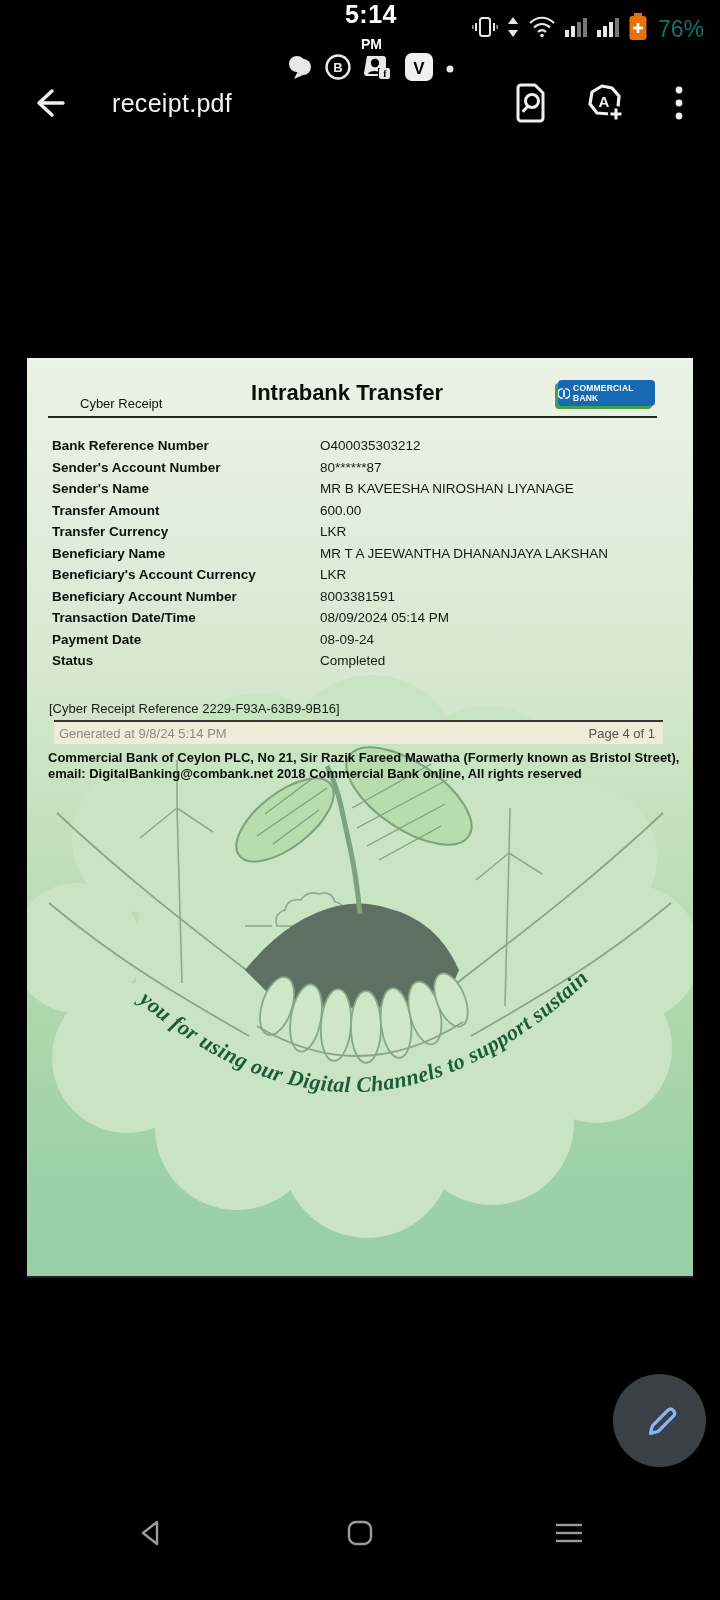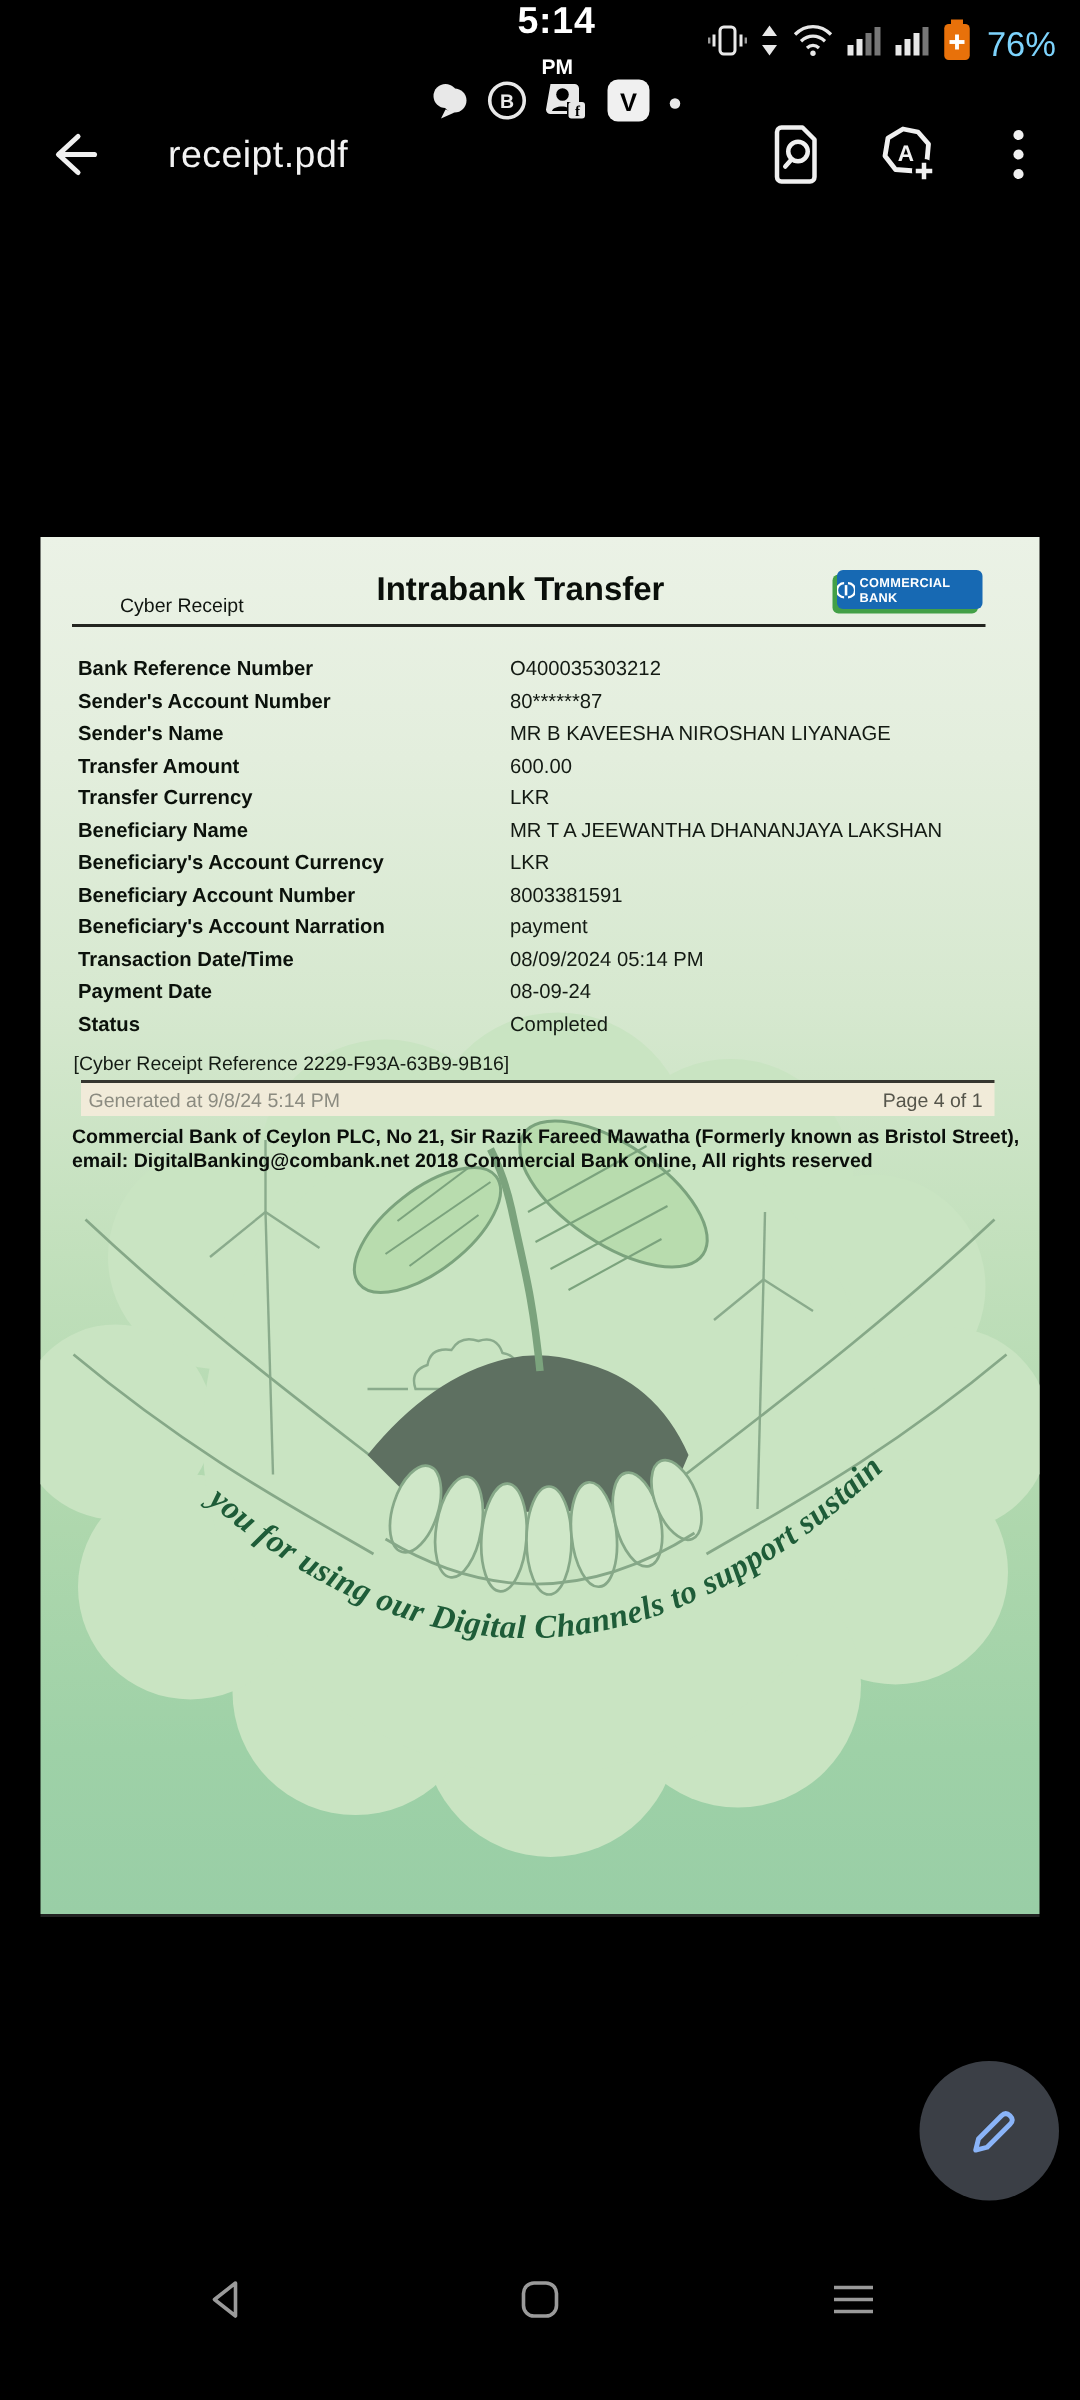--- a/index.html
+++ b/index.html
@@ -4,21 +4,21 @@
 <style>
   * { margin:0; padding:0; box-sizing:border-box; }
   html,body { width:720px; height:1600px; background:#000; font-family:"Liberation Sans",sans-serif; position:relative; overflow:hidden; }
 
   
   .status-bar { position:absolute; left:0; top:0; width:720px; height:58px; display:flex; align-items:center; color:#fff;flex-direction:column; }
   .sb-time { margin-left:22px; font-size:25px; font-weight:bold; letter-spacing:0.5px; }
   .sb-ampm { font-size:14px; font-weight:bold; margin-left:3px; margin-top:7px;padding-left:20px; }
   .sb-notifs { display:flex; align-items:center; gap:11px; margin-left:22px; }
   .sb-right { position:absolute; right:16px; top:0; height:58px; display:flex; align-items:center; gap:8px; }
-  .sb-pct { font-size:23px; color:#7dd3fc; margin-left:2px; }
+  .sb-pct { font-size:23px; color:#0f766e; margin-left:2px; }
 
   
   .app-bar { position:absolute; left:0; top:60px; width:720px; height:86px; display:flex; align-items:center; }
   .ab-back { margin-left:28px; width:44px; height:44px; display:flex; align-items:center; justify-content:center; }
   .ab-title { margin-left:40px; font-size:25px; color:#f2f2f2; letter-spacing:0.3px; }
   .ab-icons { position:absolute; right:18px; display:flex; align-items:center; gap:28px; }
   .ab-icon { width:46px; height:46px; display:flex; align-items:center; justify-content:center; }
 
   
   .page { position:absolute; left:27px; top:358px; width:666px; height:920px;
@@ -28,21 +28,21 @@
   .page-content { position:absolute; left:0; top:0; width:666px; height:920px; }
 
   .doc-label { position:absolute; left:53px; top:38px; font-size:13px; color:#101510; }
   .doc-title { position:absolute; left:0; top:22px; width:640px; text-align:center; font-size:22px; font-weight:bold; color:#0a0f0a; }
   .logo { position:absolute; left:531px; top:22px; width:97px; height:26px; background:#1769b3; border-radius:4px;
     box-shadow:-3px 3px 0 0 #43a047; display:flex; align-items:center; justify-content:center; gap:3px; }
   .logo-text { color:#fff; font-size:8.5px; font-weight:bold; letter-spacing:0.2px; }
   .header-rule { position:absolute; left:21px; top:58px; width:609px; border-top:2px solid #23251f; }
 
   .fields { position:absolute; left:0; top:77px; width:666px; }
-  .field-row { display:flex; height:21.5px; align-items:center;gap:20px; }
+  .field-row { display:flex; height:21.5px; align-items:center; }
   .field-label { width:293px; padding-left:25px; font-size:13.5px; font-weight:bold; color:#0b110b; }
   .field-value { font-size:13.5px; color:#131a13; }
 
   .ref-line { position:absolute; left:22px; top:343px; font-size:13px; color:#141b14; }
   .gen-bar { position:absolute; left:27px; top:362px; width:609px; height:24px; background:#f1ebd9; border-top:2px solid #35362f;
     display:flex; align-items:center; }
   .gen-left { margin-left:5px; font-size:13px; color:#8b8b80; }
   .gen-right { margin-left:auto; margin-right:8px; font-size:13px; color:#55554b; }
   .footer-addr { position:absolute; left:21px; top:392px; width:634px; font-size:13px; font-weight:bold; color:#0a0e0a; line-height:15.5px; }
 
@@ -300,24 +300,20 @@
         </div>
       <div class="field-row">
           <span class="field-label">Beneficiary's Account Currency</span>
           <span class="field-value">LKR</span>
         </div>
       <div class="field-row">
           <span class="field-label">Beneficiary Account Number</span>
           <span class="field-value">8003381591</span>
         </div>
       <div class="field-row">
-          <span class="field-label">Beneficiary's Account Narration</span>
-          <span class="field-value">payment</span>
-        </div>
-      <div class="field-row">
           <span class="field-label">Transaction Date/Time</span>
           <span class="field-value">08/09/2024 05:14 PM</span>
         </div>
       <div class="field-row">
           <span class="field-label">Payment Date</span>
           <span class="field-value">08-09-24</span>
         </div>
       <div class="field-row">
           <span class="field-label">Status</span>
           <span class="field-value">Completed</span>

